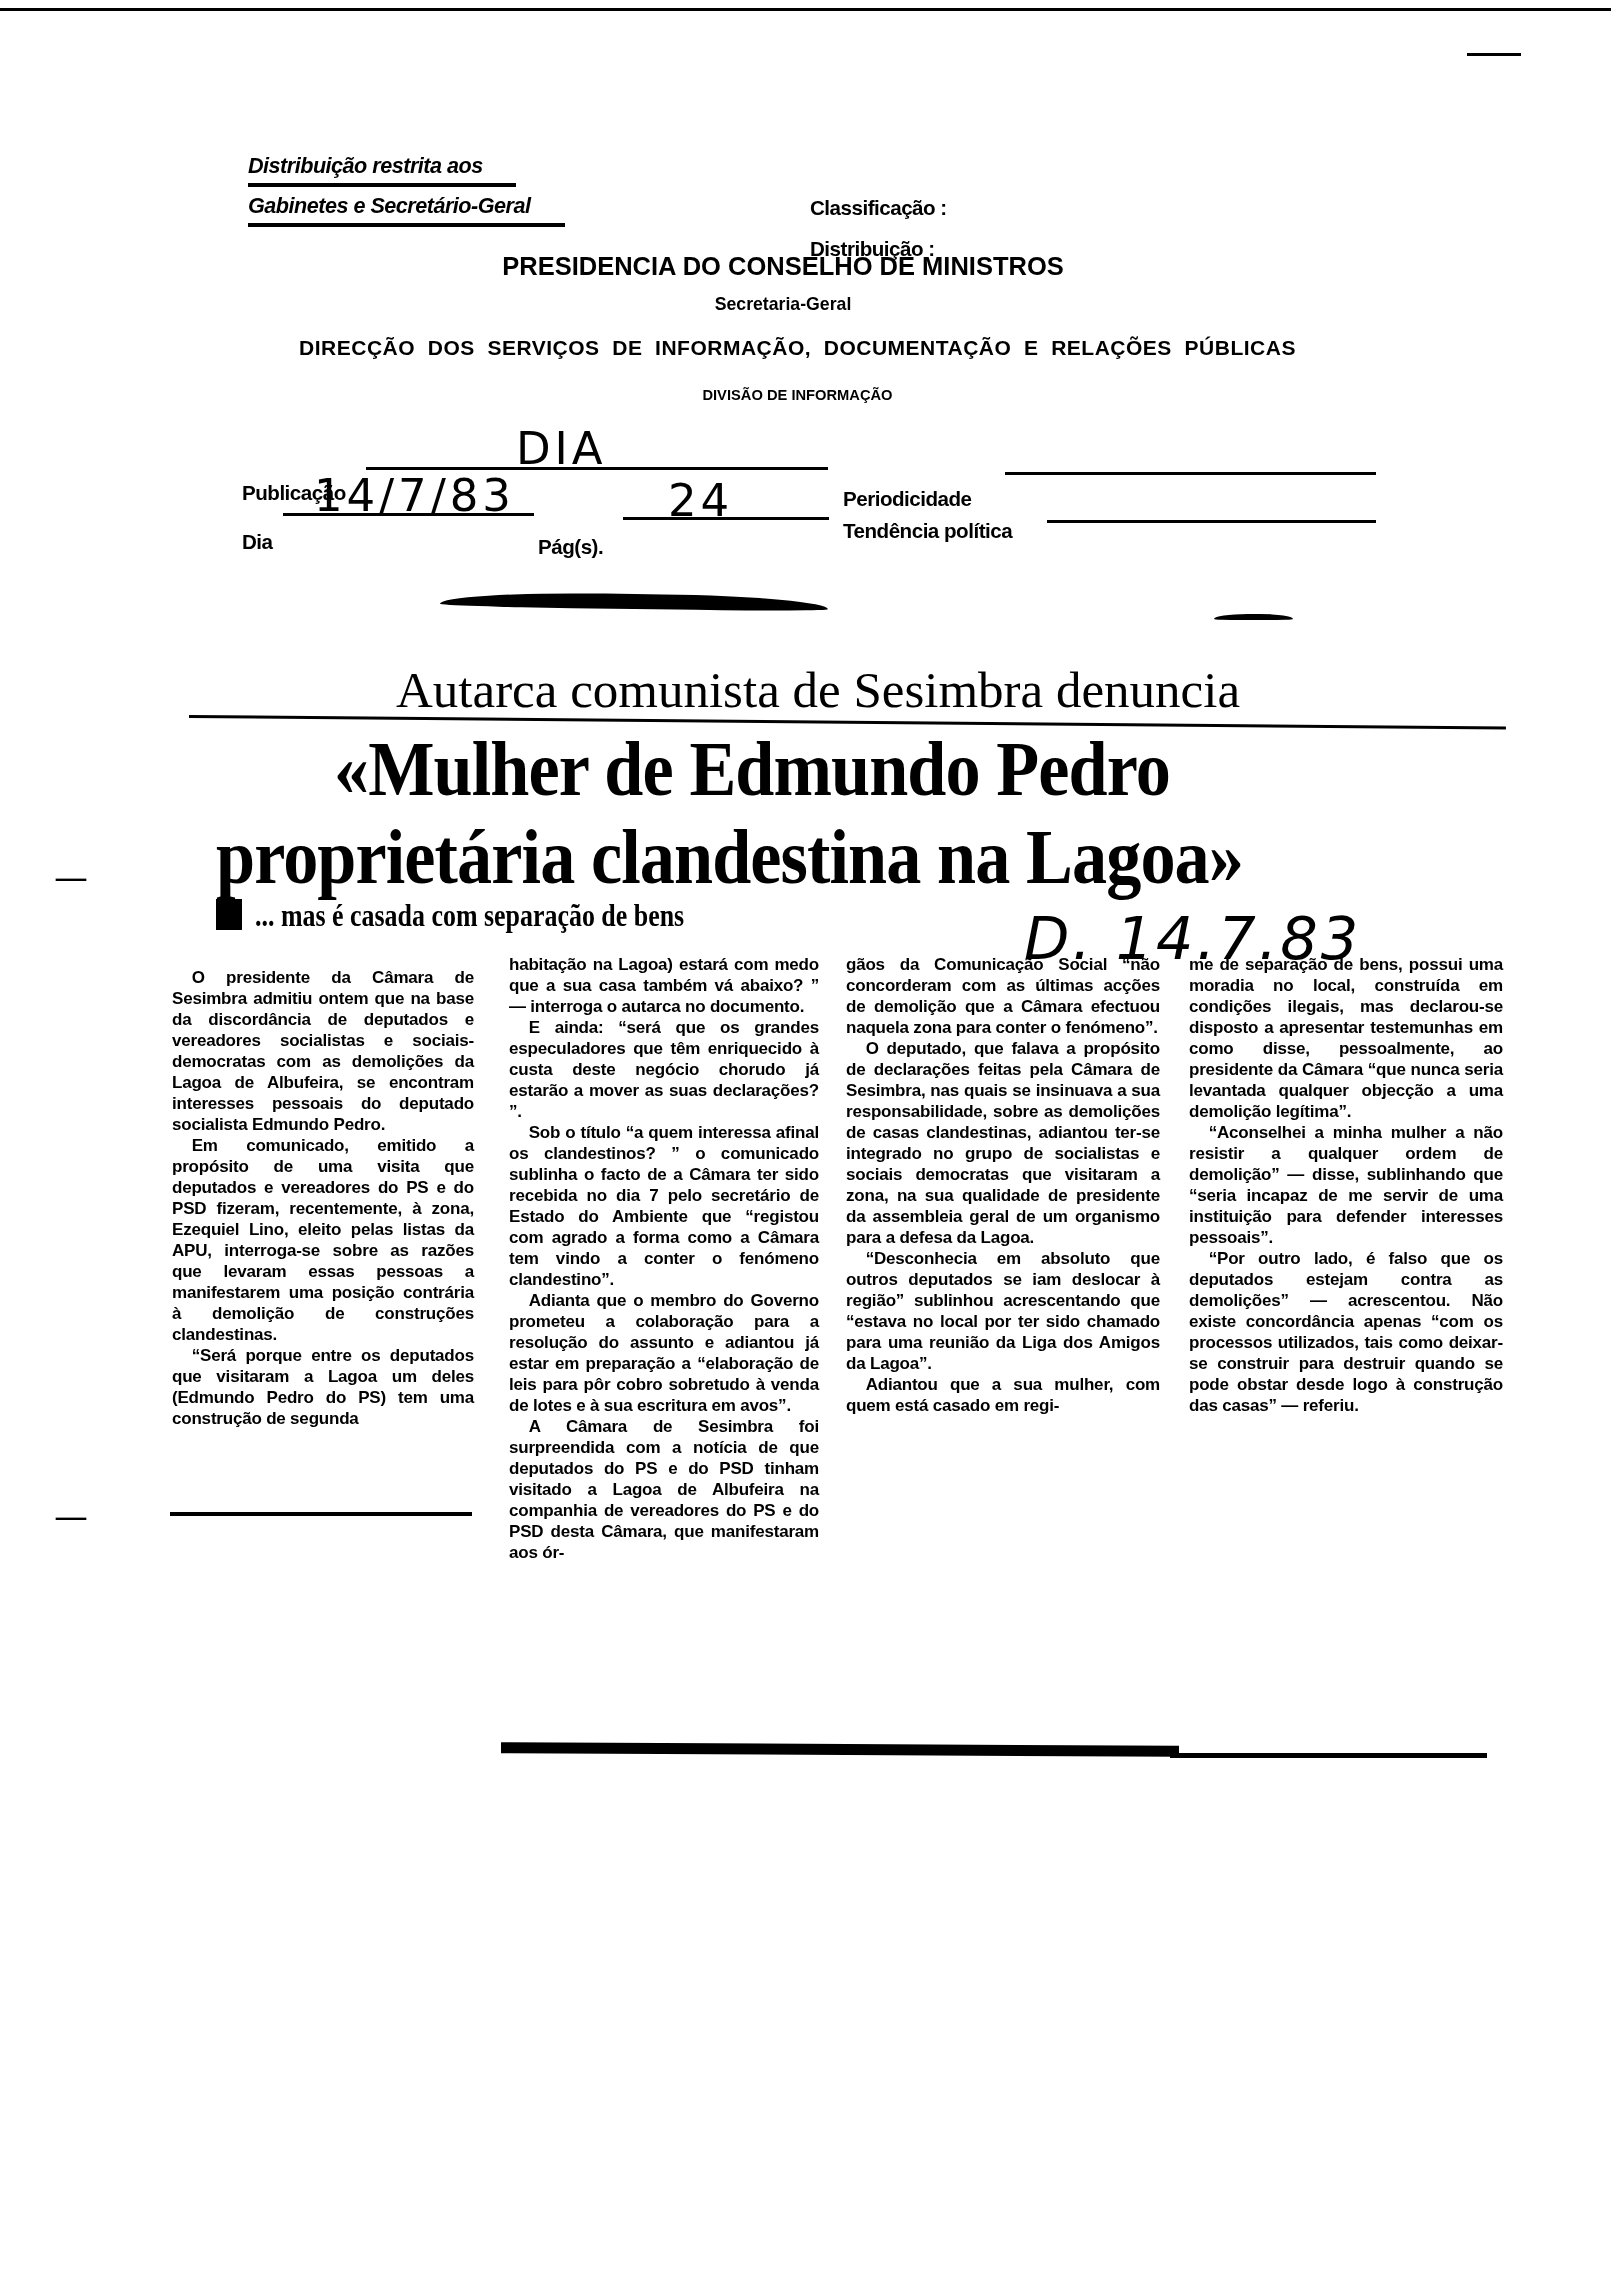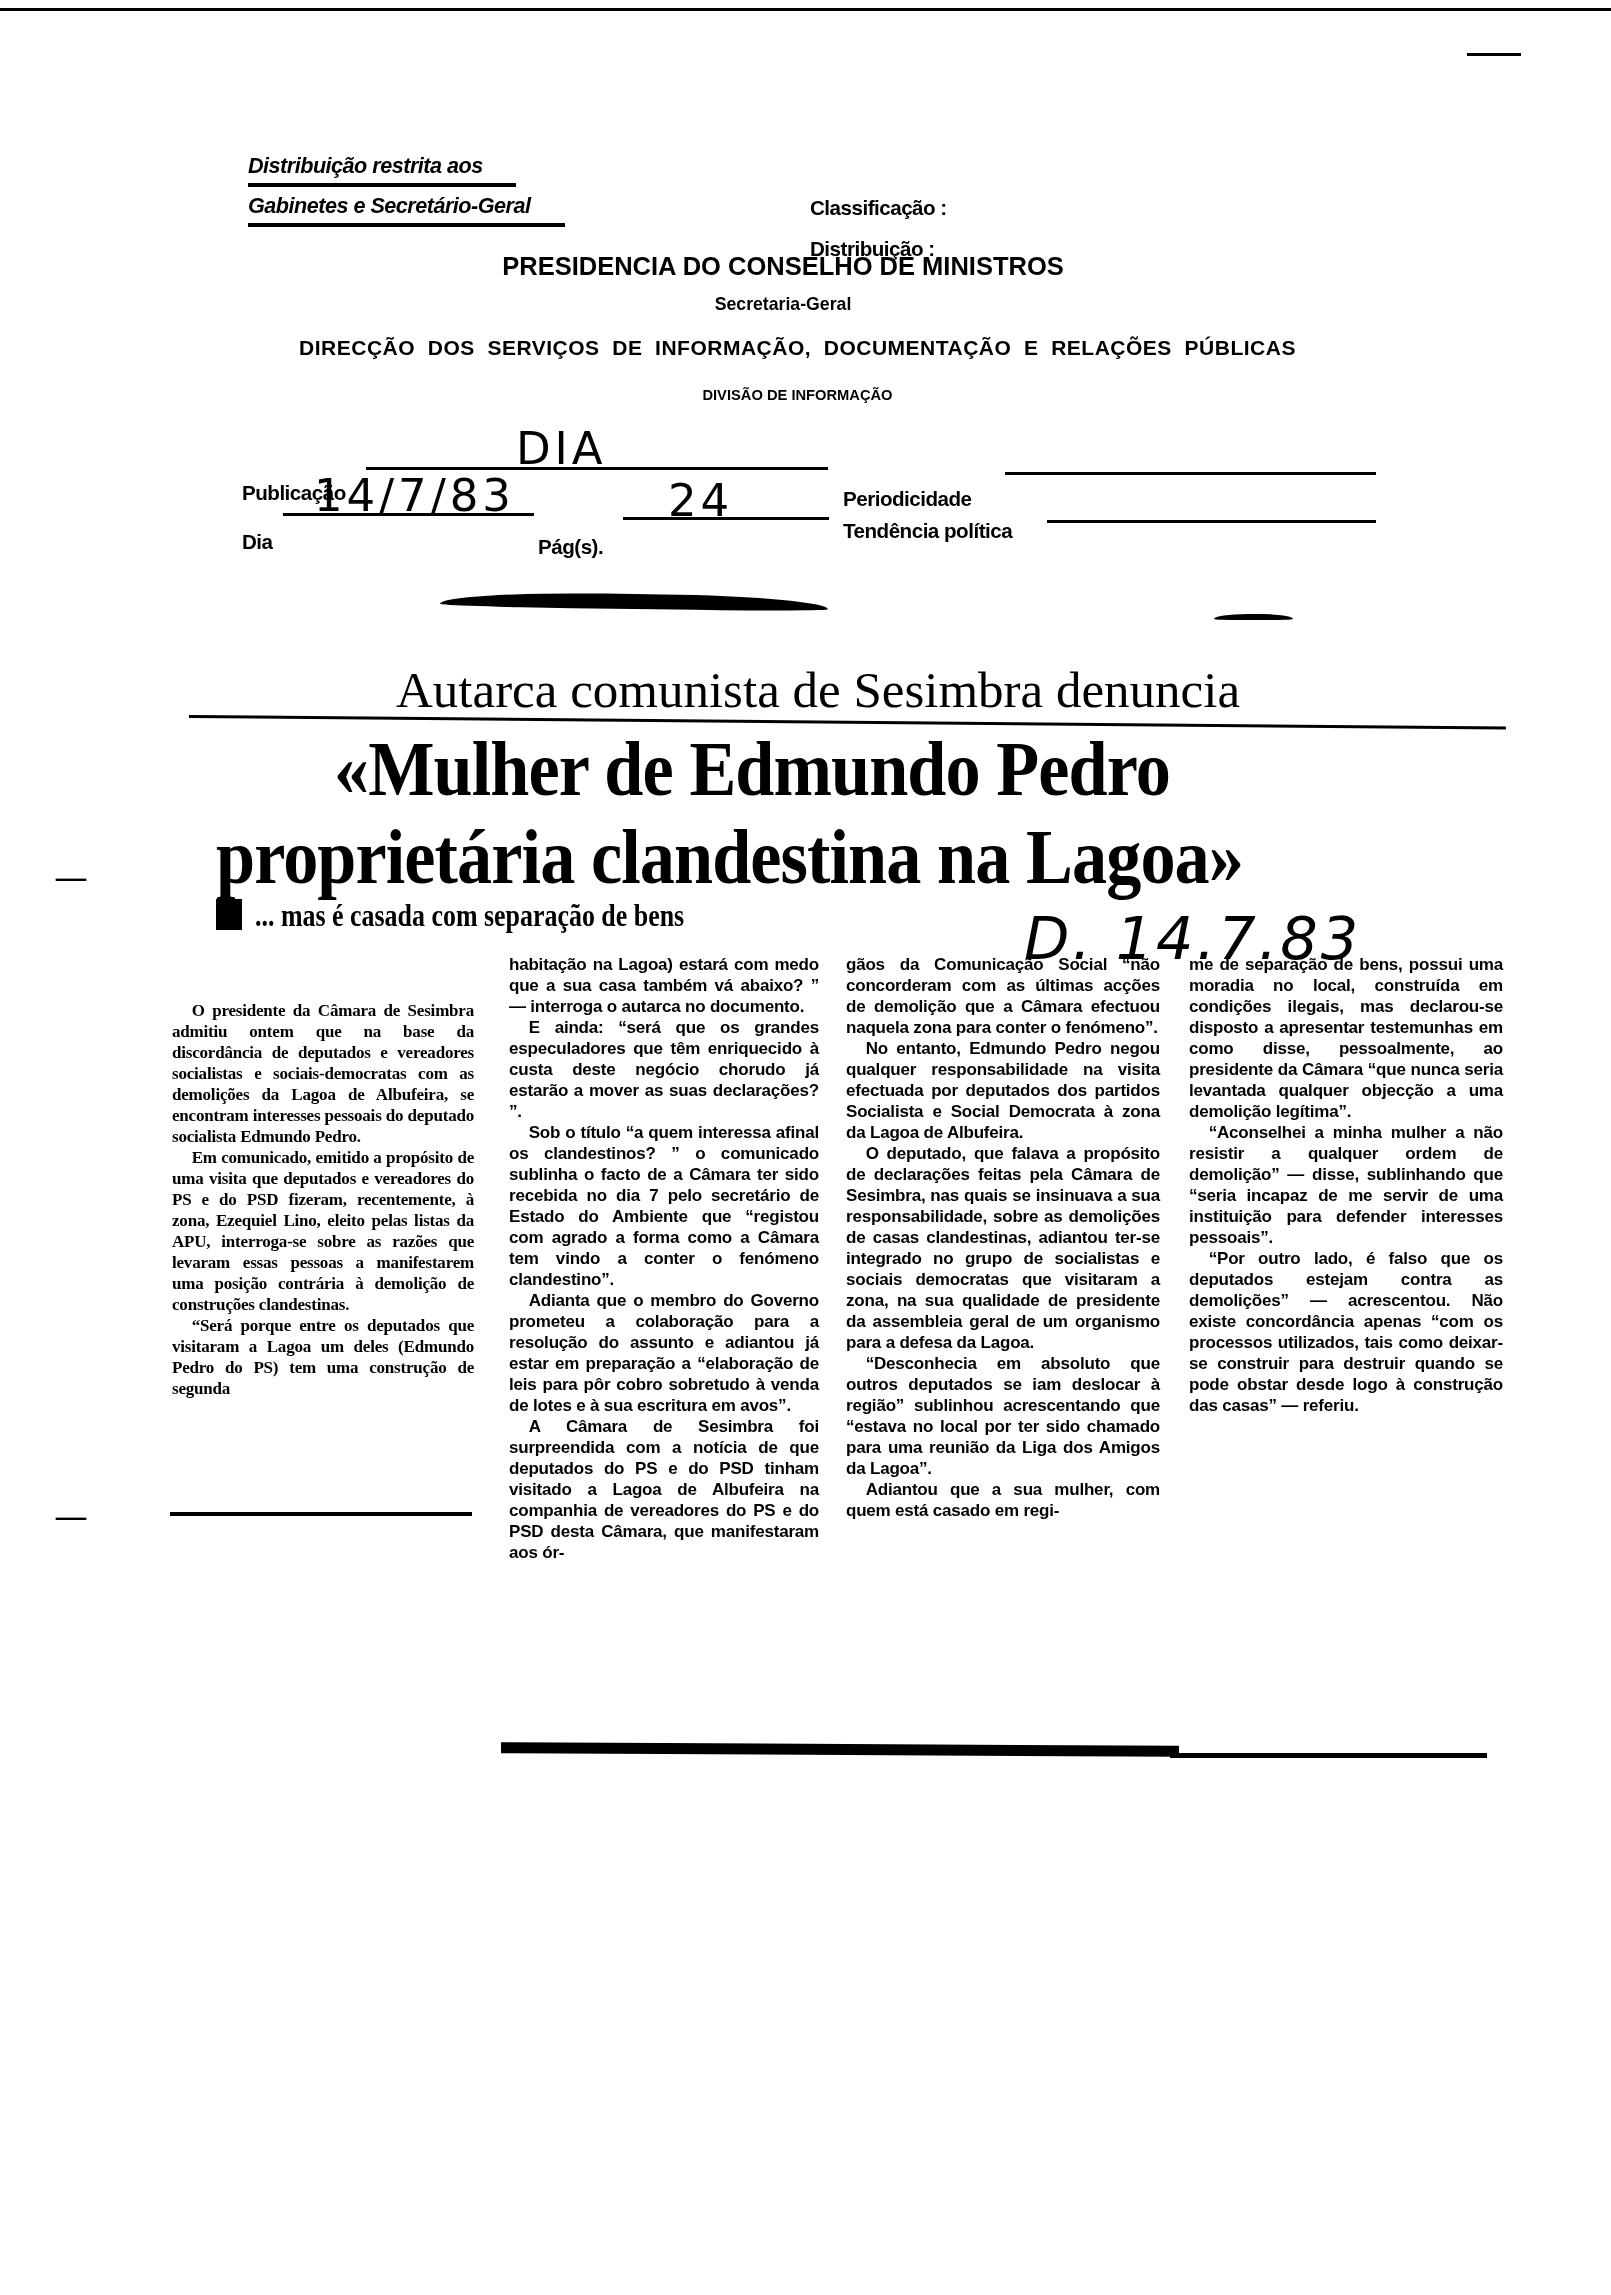--- a/index.html
+++ b/index.html
@@ -82,38 +82,37 @@
 <div class="rule" style="left:189px; top:715px; width:1317px; height:3.4px; transform:rotate(0.5deg); transform-origin:left;"></div>
 
 <div class="abs headline" style="left:334px; top:730px;">«Mulher de Edmundo Pedro</div>
 <div class="abs headline" style="left:216px; top:818px;">proprietária clandestina na Lagoa»</div>
 
 <div class="abs deck-square" style="left:216px; top:899px;"></div>
 <div class="abs deck" style="left:255px; top:899px;">... mas é casada com separação de bens</div>
 
 <div class="abs hand-date" style="left:1024px; top:904px;">D. 14.7.83</div>
 
-<div class="col" style="left:172px; top:1000px; width:302px;font-family:Liberation Serif, serif;">
+<div class="col" style="left:172px; top:967px; width:302px;">
   <p>O presidente da Câmara de Sesimbra admitiu ontem que na base da discordância de deputados e vereadores socialistas e sociais-democratas com as demolições da Lagoa de Albufeira, se encontram interesses pessoais do deputado socialista Edmundo Pedro.</p>
   <p>Em comunicado, emitido a propósito de uma visita que deputados e vereadores do PS e do PSD fizeram, recentemente, à zona, Ezequiel Lino, eleito pelas listas da APU, interroga-se sobre as razões que levaram essas pessoas a manifestarem uma posição contrária à demolição de construções clandestinas.</p>
   <p>“Será porque entre os deputados que visitaram a Lagoa um deles (Edmundo Pedro do PS) tem uma construção de segunda</p>
 </div>
 <div class="rule" style="left:170px; top:1512px; width:302px; height:3.9px;"></div>
 
 <div class="col" style="left:509px; top:954px; width:310px;">
   <p class="noindent">habitação na Lagoa) estará com medo que a sua casa também vá abaixo? ” — interroga o autarca no documento.</p>
   <p>E ainda: “será que os grandes especuladores que têm enriquecido à custa deste negócio chorudo já estarão a mover as suas declarações? ”.</p>
   <p>Sob o título “a quem interessa afinal os clandestinos? ” o comunicado sublinha o facto de a Câmara ter sido recebida no dia 7 pelo secretário de Estado do Ambiente que “registou com agrado a forma como a Câmara tem vindo a conter o fenómeno clandestino”.</p>
   <p>Adianta que o membro do Governo prometeu a colaboração para a resolução do assunto e adiantou já estar em preparação a “elaboração de leis para pôr cobro sobretudo à venda de lotes e à sua escritura em avos”.</p>
   <p>A Câmara de Sesimbra foi surpreendida com a notícia de que deputados do PS e do PSD tinham visitado a Lagoa de Albufeira na companhia de vereadores do PS e do PSD desta Câmara, que manifestaram aos ór-</p>
 </div>
 
 <div class="col" style="left:846px; top:954px; width:314px;">
   <p class="noindent">gãos da Comunicação Social “não concorderam com as últimas acções de demolição que a Câmara efectuou naquela zona para conter o fenómeno”.</p>
-  <p>No entanto, Edmundo Pedro negou qualquer responsabilidade na visita efectuada por deputados dos partidos Socialista e Social Democrata à zona da Lagoa de Albufeira.</p>
   <p>O deputado, que falava a propósito de declarações feitas pela Câmara de Sesimbra, nas quais se insinuava a sua responsabilidade, sobre as demolições de casas clandestinas, adiantou ter-se integrado no grupo de socialistas e sociais democratas que visitaram a zona, na sua qualidade de presidente da assembleia geral de um organismo para a defesa da Lagoa.</p>
   <p>“Desconhecia em absoluto que outros deputados se iam deslocar à região” sublinhou acrescentando que “estava no local por ter sido chamado para uma reunião da Liga dos Amigos da Lagoa”.</p>
   <p>Adiantou que a sua mulher, com quem está casado em regi-</p>
 </div>
 <div class="rule" style="left:501px; top:1744px; width:678px; height:10.8px; transform:rotate(0.3deg);"></div>
 
 <div class="col" style="left:1189px; top:954px; width:314px;">
   <p class="noindent">me de separação de bens, possui uma moradia no local, construída em condições ilegais, mas declarou-se disposto a apresentar testemunhas em como disse, pessoalmente, ao presidente da Câmara “que nunca seria levantada qualquer objecção a uma demolição legítima”.</p>
   <p>“Aconselhei a minha mulher a não resistir a qualquer ordem de demolição” — disse, sublinhando que “seria incapaz de me servir de uma instituição para defender interesses pessoais”.</p>
   <p>“Por outro lado, é falso que os deputados estejam contra as demolições” — acrescentou. Não existe concordância apenas “com os processos utilizados, tais como deixar-se construir para destruir quando se pode obstar desde logo à construção das casas” — referiu.</p>

